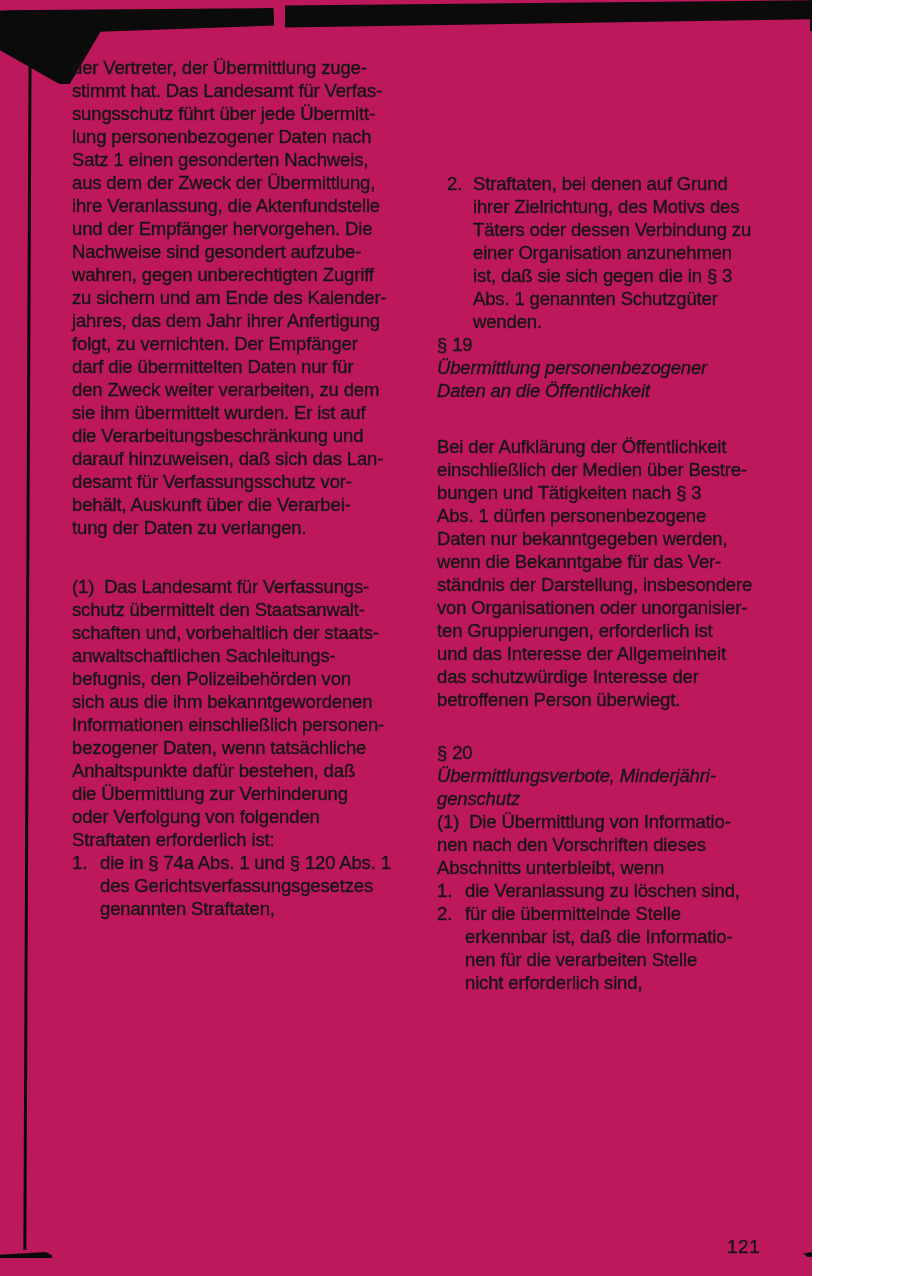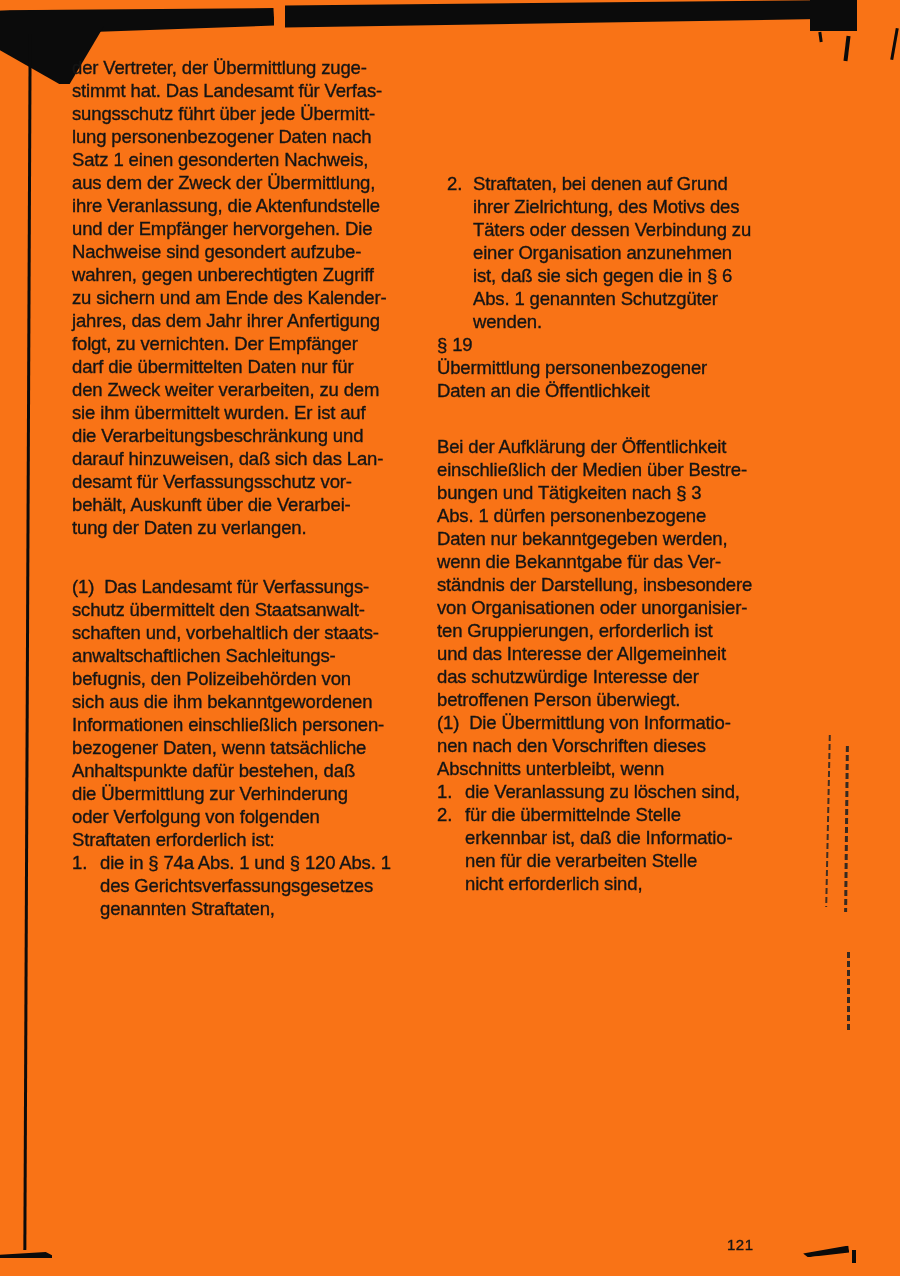--- a/index.html
+++ b/index.html
@@ -1,57 +1,57 @@
 <!DOCTYPE html>
 <html><head>
 <meta charset="utf-8">
 <style>
   html, body { margin: 0; padding: 0; background: #ffffff; }
   .page {
     position: relative;
-    width: 900px;
+    width: 812px;
     height: 1276px;
-    background: #f97316;
+    background: #be185d;
     overflow: hidden;
     font-family: "Liberation Sans", "DejaVu Sans", sans-serif;
     color: #151515;
     -webkit-text-stroke: 0.35px #151515;
   }
 
   
   .col {
     position: absolute;
     font-size: 18.5px;
     line-height: 23px;
     letter-spacing: -0.15px;
   }
   .col-left  { left: 72px;  top: 56px;  width: 372px; }
   .col-right { left: 437px; top: 172px; width: 392px; }
 
   .body, .sec-num, .sec-title, .marker, .li-text { margin: 0; }
   .body     { white-space: pre-line; }
-  .sec-title{ white-space: pre-line; }
+  .sec-title{ font-style: italic; white-space: pre-line; }
   .list     { display: flex; }
   .marker   { flex: 0 0 28px; width: 28px; }
   .li-text  { flex: 1; white-space: pre-line; }
   .pad-sm   { padding-left: 10px; }
   .pad-sm .marker { flex-basis: 26px; width: 26px; }
 
   .m-sec18  { margin-top: 45px; }
   .m-para18 { margin-top: 36px; }
   .m-sec19  { }
   .m-para19 { margin-top: 33px; }
   .m-sec20  { margin-top: 30px; }
   .m-para20 { }
 
   .page-number {
     position: absolute;
     left: 727px;
     top: 1236px;
-    font-size: 15px;
+    font-size: 19px;
     letter-spacing: 0.5px;
   }
 
   
   .art { position: absolute; background: #0b0b0b; }
   .band-a {
     left: -6px; top: 7px; width: 280px; height: 25px;
     transform: rotate(-1.4deg);
     clip-path: polygon(0 0, 100% 18%, 100% 88%, 0 100%);
   }
@@ -148,21 +148,21 @@
     </div>
   </div>
 
   <div class="col col-right">
     <div class="list pad-sm">
       <span class="marker">2.</span>
       <span class="li-text">Straftaten, bei denen auf Grund
 ihrer Zielrichtung, des Motivs des
 Täters oder dessen Verbindung zu
 einer Organisation anzunehmen
-ist, daß sie sich gegen die in § 6
+ist, daß sie sich gegen die in § 3
 Abs. 1 genannten Schutzgüter
 wenden.</span>
     </div>
 
 
     <div class="m-sec19">
       <p class="sec-num">§ 19</p>
       <p class="sec-title">Übermittlung personenbezogener
 Daten an die Öffentlichkeit</p>
     </div>
@@ -173,20 +173,25 @@
 Abs.&nbsp;1 dürfen personenbezogene
 Daten nur bekanntgegeben werden,
 wenn die Bekanntgabe für das Ver-
 ständnis der Darstellung, insbesondere
 von Organisationen oder unorganisier-
 ten Gruppierungen, erforderlich ist
 und das Interesse der Allgemeinheit
 das schutzwürdige Interesse der
 betroffenen Person überwiegt.</p>
 
+    <div class="m-sec20">
+      <p class="sec-num">§ 20</p>
+      <p class="sec-title">Übermittlungsverbote, Minderjähri-
+genschutz</p>
+    </div>
 
     <p class="body m-para20">(1)&nbsp; Die Übermittlung von Informatio-
 nen nach den Vorschriften dieses
 Abschnitts unterbleibt, wenn</p>
 
     <div class="list">
       <span class="marker">1.</span>
       <span class="li-text">die Veranlassung zu löschen sind,</span>
     </div>
 

